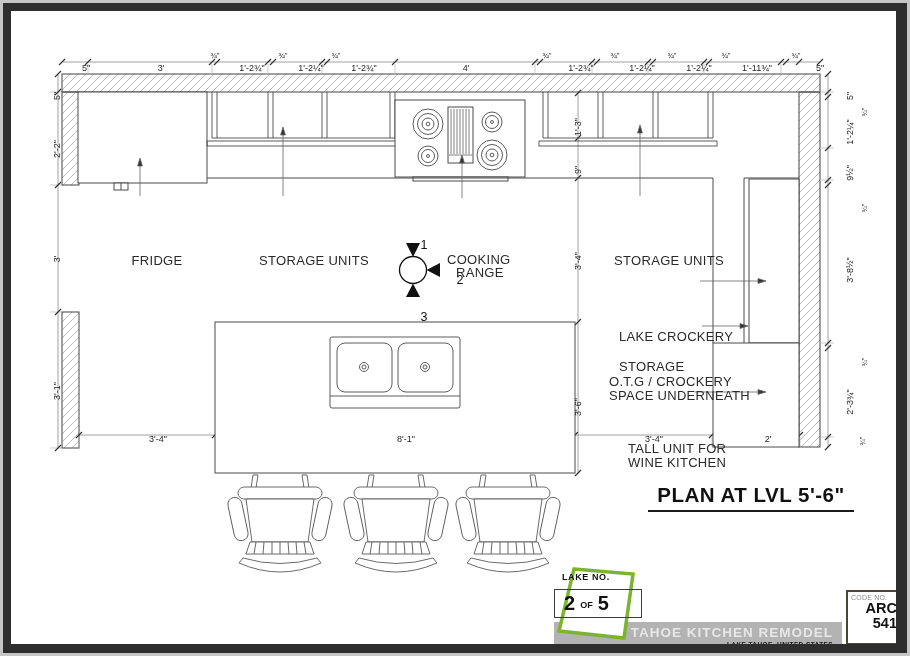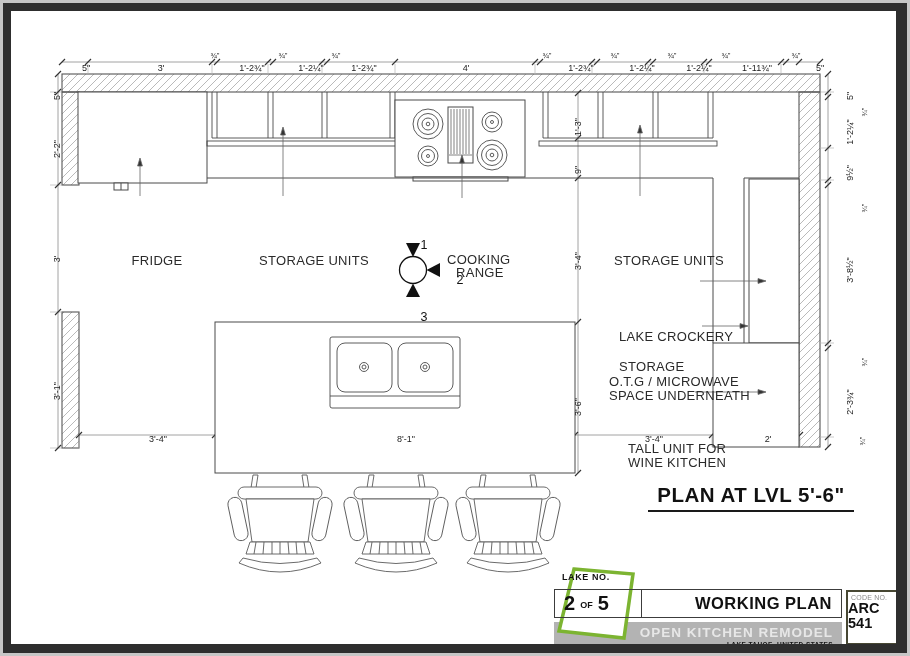--- a/index.html
+++ b/index.html
@@ -19,21 +19,21 @@
   .tb-sheetno{position:absolute;left:551px;top:561px;font-size:9px;font-weight:bold;letter-spacing:.6px;color:#111;}
   .tb-boxa{position:absolute;left:543px;top:578px;width:88px;height:29px;border:1.5px solid #3c3c3c;background:transparent;display:flex;align-items:center;padding-left:9px;gap:5px;}
   .tb-boxa .big{font-size:20px;font-weight:bold;color:#111;}
   .tb-boxa .of{font-size:9px;font-weight:bold;color:#111;margin-top:2px;}
   .tb-boxb{position:absolute;left:630px;top:578px;width:201px;height:29px;border:1.5px solid #3c3c3c;background:#fff;display:flex;align-items:center;justify-content:flex-end;padding-right:9px;font-size:16.5px;font-weight:bold;letter-spacing:.5px;color:#111;}
   .tb-graybar{position:absolute;left:543px;top:611px;width:288px;height:28px;background:#b3b3b3;}
   .tb-project{position:absolute;right:9px;top:3px;font-size:13.5px;font-weight:bold;letter-spacing:1px;color:#e7e7e7;}
   .tb-loc{position:absolute;right:9px;bottom:2px;font-size:6.5px;font-weight:bold;letter-spacing:.4px;color:#141414;}
   .tb-code{position:absolute;left:835px;top:579px;width:53px;height:55px;border:2px solid #474733;background:#fff;}
   .tb-code .cl{font-size:7px;color:#8a8a8a;padding:2px 0 0 3px;letter-spacing:.2px;}
-  .tb-code .cv{font-size:14.5px;font-weight:bold;color:#111;text-align:left;line-height:15px;}
+  .tb-code .cv{font-size:14.5px;font-weight:bold;color:#111;text-align:right;line-height:15px;}
   .quad{position:absolute;left:540px;top:553px;pointer-events:none;}
 </style>
 </head>
 <body>
 
 <div class="frame-outer">
 <div class="frame-dark">
 <div class="sheet">
 
   <svg class="plan" width="888" height="636" viewBox="11 11 888 636">
@@ -260,49 +260,48 @@
   <span class="dim" style="left:643px;top:428px">3'-4"</span>
   <span class="dim" style="left:757px;top:428px">2'</span>
 
   <span class="lbl c" style="left:146px;top:205px">FRIDGE</span>
   <span class="lbl c" style="left:303px;top:205px">STORAGE UNITS</span>
   <span class="lbl" style="left:436px;top:197px">COOKING</span>
   <span class="lbl" style="left:445px;top:210px">RANGE</span>
   <span class="lbl c" style="left:658px;top:205px">STORAGE UNITS</span>
   <span class="lbl" style="left:608px;top:274px">LAKE CROCKERY</span>
   <span class="lbl" style="left:608px;top:304px">STORAGE</span>
-  <span class="lbl" style="left:598px;top:319px">O.T.G / MICROWAVE</span>
+  <span class="lbl" style="left:598px;top:319px">O.T.G / CROCKERY</span>
   <span class="lbl" style="left:598px;top:333px">SPACE UNDERNEATH</span>
   <span class="lbl" style="left:617px;top:386px">TALL UNIT FOR</span>
   <span class="lbl" style="left:617px;top:400px">WINE KITCHEN</span>
 
   <span class="marker-num" style="left:413px;top:234px">1</span>
   <span class="marker-num" style="left:449px;top:269px">2</span>
   <span class="marker-num" style="left:413px;top:306px">3</span>
 
   <div class="plan-title">PLAN AT LVL 5'-6"</div>
 
   <div class="tb-graybar">
-    <div class="tb-project">OPEN KITCHEN REMODEL</div>
+    <div class="tb-project">TAHOE KITCHEN REMODEL</div>
     <div class="tb-loc">LAKE TAHOE, UNITED STATES</div>
   </div>
 
   <svg class="quad" width="95" height="84">
     <polygon points="23,5 82,10 73,74 8,67" fill="#ffffff" stroke="#7cb431" stroke-width="3.5"></polygon>
   </svg>
 
   <div class="tb-sheetno">LAKE NO.</div>
 
   <div class="tb-boxa">
     <span class="big">2</span>
     <span class="of">OF</span>
     <span class="big">5</span>
   </div>
 
-  <div class="tb-boxb">WORKING PLAN</div>
 
   <div class="tb-code">
     <div class="cl">CODE NO.</div>
     <div class="cv">ARC</div>
     <div class="cv">541</div>
   </div>
 
 </div>
 </div>
 </div>

